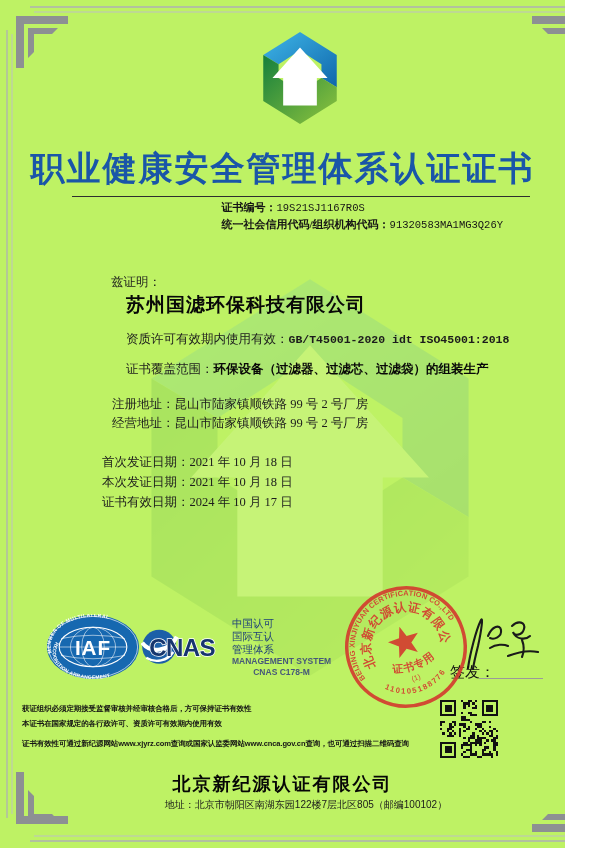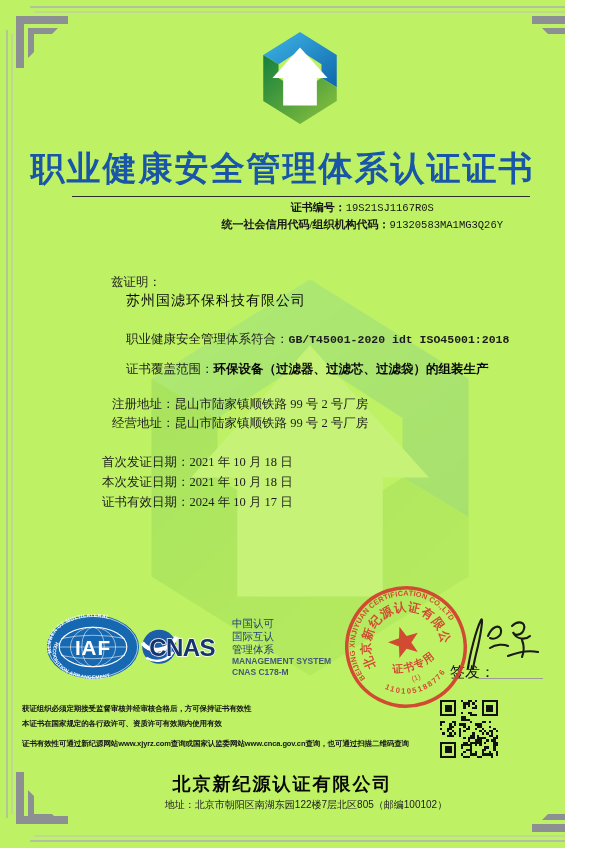--- a/index.html
+++ b/index.html
@@ -4,34 +4,34 @@
 <style>
   html,body { margin:0; padding:0; background:#ffffff; }
   .page { position:relative; width:565px; height:848px; background:#bef264; overflow:hidden;
           font-family:"Liberation Serif","DejaVu Serif",serif; }
   .abs { position:absolute; }
   
   .title { left:0; right:0; top:146px; text-align:center; font-size:34px; font-weight:700;
            color:#1a56a8; letter-spacing:2px; white-space:nowrap; }
   .rule { left:72px; top:196px; width:458px; height:1px; background:#2e2e2e; }
   
-  .hdr-codes { right:62px; top:200px; text-align:center; color:#151515; }
+  .hdr-codes { right:62px; top:200px; text-align:left; color:#151515; }
   .hdr-row { height:17px; font-size:11px; white-space:nowrap; }
   .hdr-row .lbl { font-weight:700; }
   .hdr-row .val { font-family:"Liberation Mono","DejaVu Sans Mono",monospace; font-size:10.5px; }
   
   .bl { font-size:12.5px; color:#1c1c1c; white-space:nowrap; }
-  .company { font-size:14px; font-weight:400; color:#080808; letter-spacing:1px; }
+  .company { font-size:19px; font-weight:700; color:#080808; letter-spacing:1px; }
   .em { font-weight:700; color:#080808;margin-top:22px; }
   .mono { font-family:Liberation Mono, monospace; font-size:11.5px; font-weight:700; }
   
   .wm { opacity:0.12; pointer-events:none; }
   
   .acc-cn { font-size:10.5px; line-height:13px; color:#1d3e79; }
-  .acc-en { font-family:"Liberation Sans","DejaVu Sans",sans-serif; font-size:8.5px; line-height:11px; color:#47587a; font-weight:700; }
+  .acc-en { font-family:"Liberation Sans","DejaVu Sans",sans-serif; font-size:8.5px; line-height:11px; color:#47587a; font-weight:700;text-align:center; }
   
   .sig-label { font-size:15px; color:#111; }
   .sig-line { height:1px; background:#9a9a9a; }
   
   .note { left:22px; font:700 7.5px/10px "Liberation Sans","DejaVu Sans",sans-serif;
           color:#141414; letter-spacing:-0.1px; white-space:nowrap; }
   
   .issuer-name { left:0; right:0; top:772px; text-align:center; font-size:18px; font-weight:700;
                  color:#060606; letter-spacing:2px; }
   .issuer-addr { left:0; right:0; top:798px; text-align:center; color:#1a1a1a;
@@ -98,21 +98,21 @@
     </div>
     <div class="hdr-row">
       <span class="lbl">统一社会信用代码/组织机构代码：</span><span class="val">91320583MA1MG3Q26Y</span>
     </div>
   </div>
 
   <div class="abs bl" style="left:111px;top:274px">兹证明：</div>
   <div class="abs bl company" style="left:126px;top:292px">苏州国滤环保科技有限公司</div>
 
   <div class="abs bl" style="left:126px;top:331px">
-    <span>职业健康安全管理体系符合：</span><span class="mono">GB/T45001-2020 idt ISO45001:2018</span>
+    <span>资质许可有效期内使用有效：</span><span class="mono">GB/T45001-2020 idt ISO45001:2018</span>
   </div>
 
   <div class="abs bl" style="left:126px;top:361px">
     <span>证书覆盖范围：</span><span class="em">环保设备（过滤器、过滤芯、过滤袋）的组装生产</span>
   </div>
 
   <div class="abs bl" style="left:112px;top:396px">
     <span>注册地址：</span><span>昆山市陆家镇顺铁路 99 号 2 号厂房</span>
   </div>
   <div class="abs bl" style="left:112px;top:415px">

